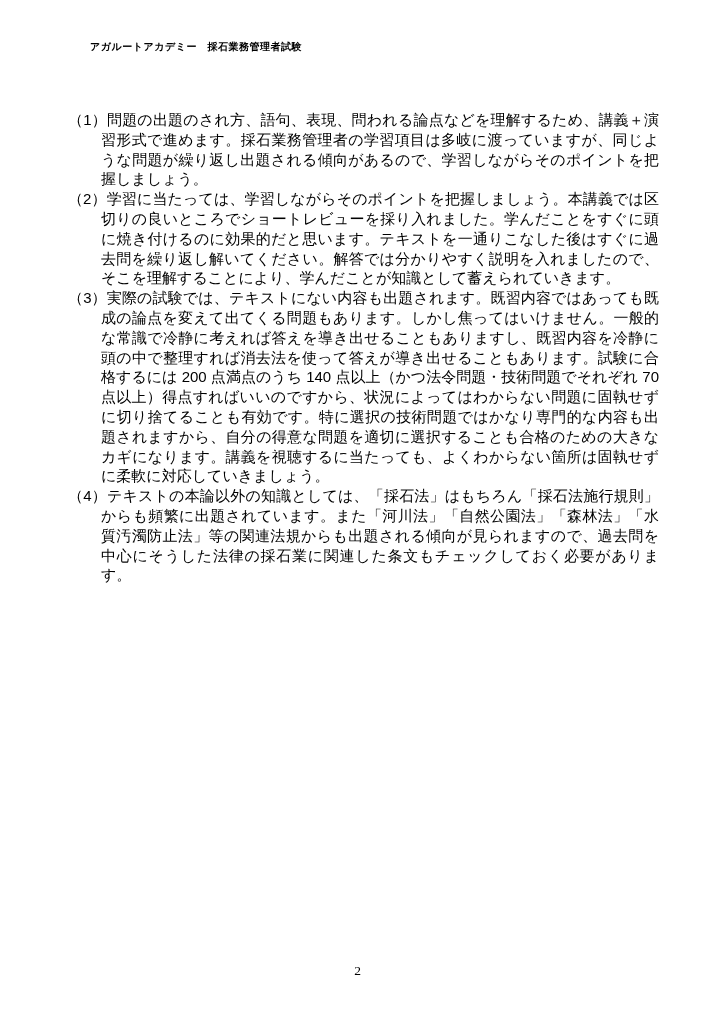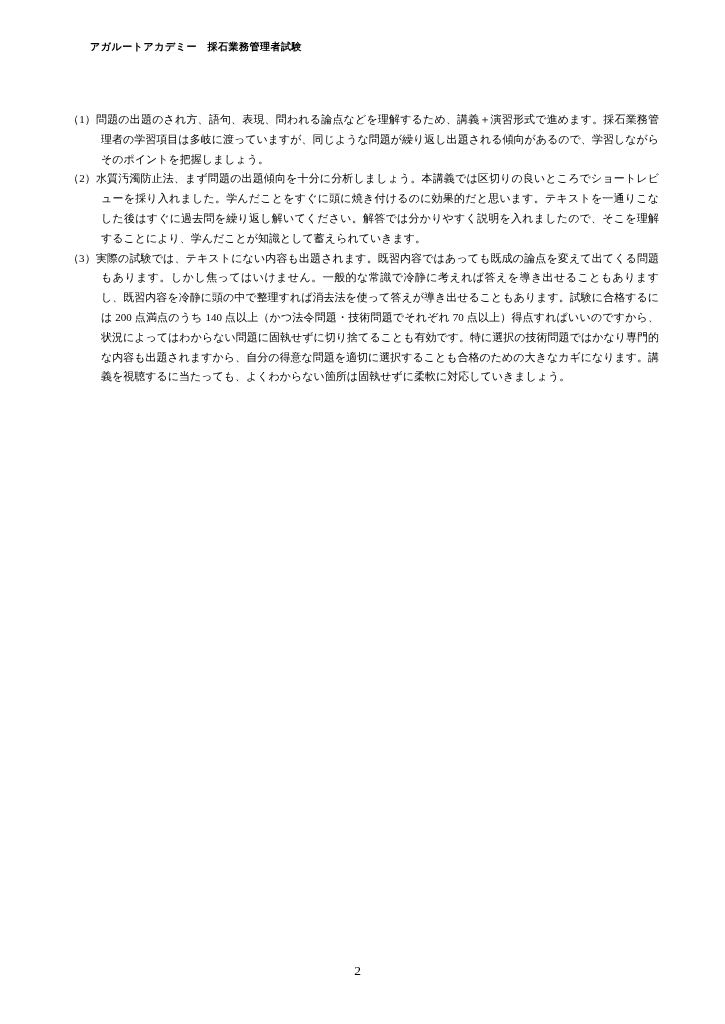--- a/index.html
+++ b/index.html
@@ -34,22 +34,22 @@
     color: #000000;
   }
   .section-heading .sec-num { margin-right: 18px; }
   .content {
     position: absolute;
     top: 110px;
     left: 68px;
     width: 591px;
   }
   .item {
-    font-family: Liberation Serif, serif;
-    font-size: 11px;
+    font-family: Liberation Sans, sans-serif;
+    font-size: 15px;
     line-height: 19.8px;
     text-align: justify;
     text-justify: inter-character;
     padding-left: 33px;
     text-indent: -33px;
     color: #000000;
   }
   .page-number {
     position: absolute;
     bottom: 45px;
@@ -64,19 +64,20 @@
 </head>
 <body>
 
 <div class="page">
 
   <div class="doc-header">アガルートアカデミー　採石業務管理者試験</div>
 
 
   <div class="content">
     <p class="item"><span>（1）</span><span>問題の出題のされ方、語句、表現、問われる論点などを理解するため、講義＋演習形式で進めます。採石業務管理者の学習項目は多岐に渡っていますが、同じような問題が繰り返し出題される傾向があるので、学習しながらそのポイントを把握しましょう。</span></p>
-    <p class="item"><span>（2）</span><span>水質汚濁防止法、まず問題の出題傾向を十分に分析しましょう。本講義では区切りの良いところでショートレビューを採り入れました。学んだことをすぐに頭に焼き付けるのに効果的だと思います。テキストを一通りこなした後はすぐに過去問を繰り返し解いてください。解答では分かりやすく説明を入れましたので、そこを理解することにより、学んだことが知識として蓄えられていきます。</span></p>
+    <p class="item"><span>（2）</span><span>学習に当たっては、学習しながらそのポイントを把握しましょう。本講義では区切りの良いところでショートレビューを採り入れました。学んだことをすぐに頭に焼き付けるのに効果的だと思います。テキストを一通りこなした後はすぐに過去問を繰り返し解いてください。解答では分かりやすく説明を入れましたので、そこを理解することにより、学んだことが知識として蓄えられていきます。</span></p>
     <p class="item"><span>（3）</span><span>実際の試験では、テキストにない内容も出題されます。既習内容ではあっても既成の論点を変えて出てくる問題もあります。しかし焦ってはいけません。一般的な常識で冷静に考えれば答えを導き出せることもありますし、既習内容を冷静に頭の中で整理すれば消去法を使って答えが導き出せることもあります。試験に合格するには 200 点満点のうち 140 点以上（かつ法令問題・技術問題でそれぞれ 70 点以上）得点すればいいのですから、状況によってはわからない問題に固執せずに切り捨てることも有効です。特に選択の技術問題ではかなり専門的な内容も出題されますから、自分の得意な問題を適切に選択することも合格のための大きなカギになります。講義を視聴するに当たっても、よくわからない箇所は固執せずに柔軟に対応していきましょう。</span></p>
+    <p class="item"><span>（4）</span><span>テキストの本論以外の知識としては、「採石法」はもちろん「採石法施行規則」からも頻繁に出題されています。また「河川法」「自然公園法」「森林法」「水質汚濁防止法」等の関連法規からも出題される傾向が見られますので、過去問を中心にそうした法律の採石業に関連した条文もチェックしておく必要があります。</span></p>
   </div>
 
   <div class="page-number">2</div>
 
 </div>
 
 </body></html>

